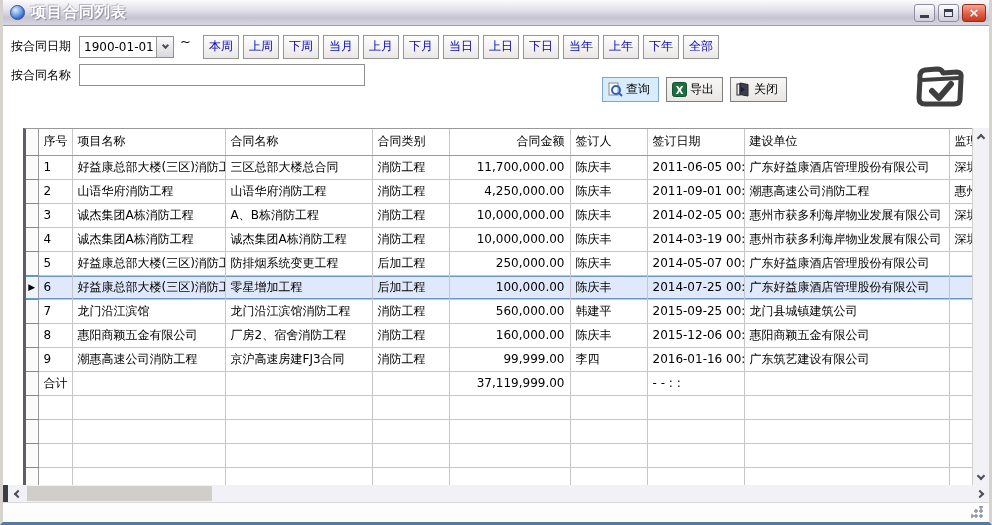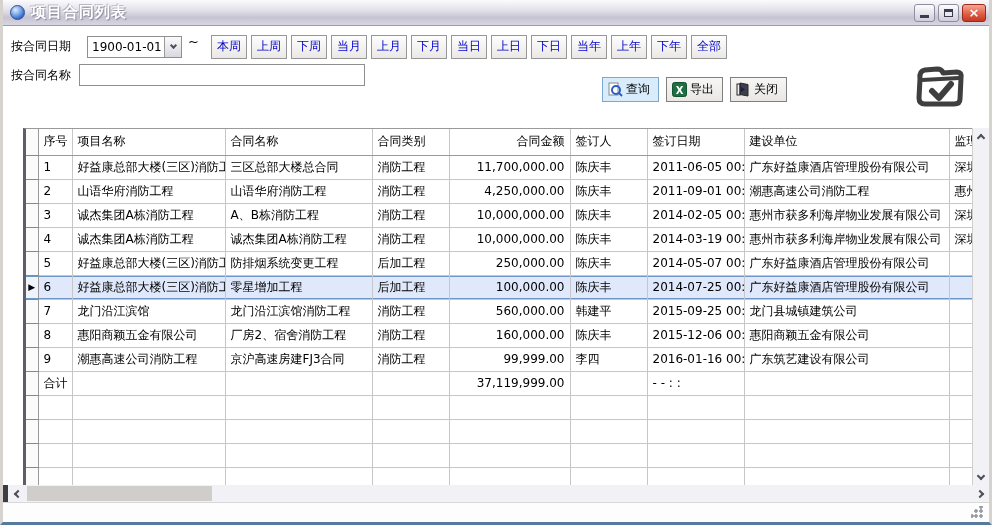--- a/index.html
+++ b/index.html
@@ -29,21 +29,21 @@
   
   .body { position:absolute; top:26px; left:0; right:0; bottom:0; background:#fff; }
 
   .filter-area { position:absolute; top:0; left:0; right:0; height:102px; }
   .frow { position:absolute; left:8px; display:flex; align-items:center; }
   .frow1 { top:8px; }
   .frow2 { top:38px; }
   .frow3 { top:66px; }
   .flabel { margin-right:4px; }
 
-  .combo { display:flex; width:95px; height:22px; border:1px solid #8f8f8f; background:#fff; margin-left:12px; }
+  .combo { display:flex; width:95px; height:22px; border:1px solid #8f8f8f; background:#fff; margin-left:4px; }
   .combo .val { flex:1; padding:3px 3px 0 4px; overflow:hidden; white-space:nowrap; }
   .combo .drop { width:17px; border-left:1px solid #9a9a9a;
     background:linear-gradient(#fafafa,#d9d8e0); display:flex; align-items:center; justify-content:center; }
   .tilde { margin:0 4px 10px 6px; font-size:13px; }
 
   .qbtns { display:flex; gap:4px; margin-left:8px; }
   .qbtn { min-width:30px; padding:2px 5px 3px; text-align:center; color:#0000c8;
     background:linear-gradient(#fefefe,#e9e8e6); border:1px solid #969696; cursor:default; }
 
   .tinput { width:286px; height:22px; border:1px solid #8f8f8f; background:#fff; margin-left:4px;

